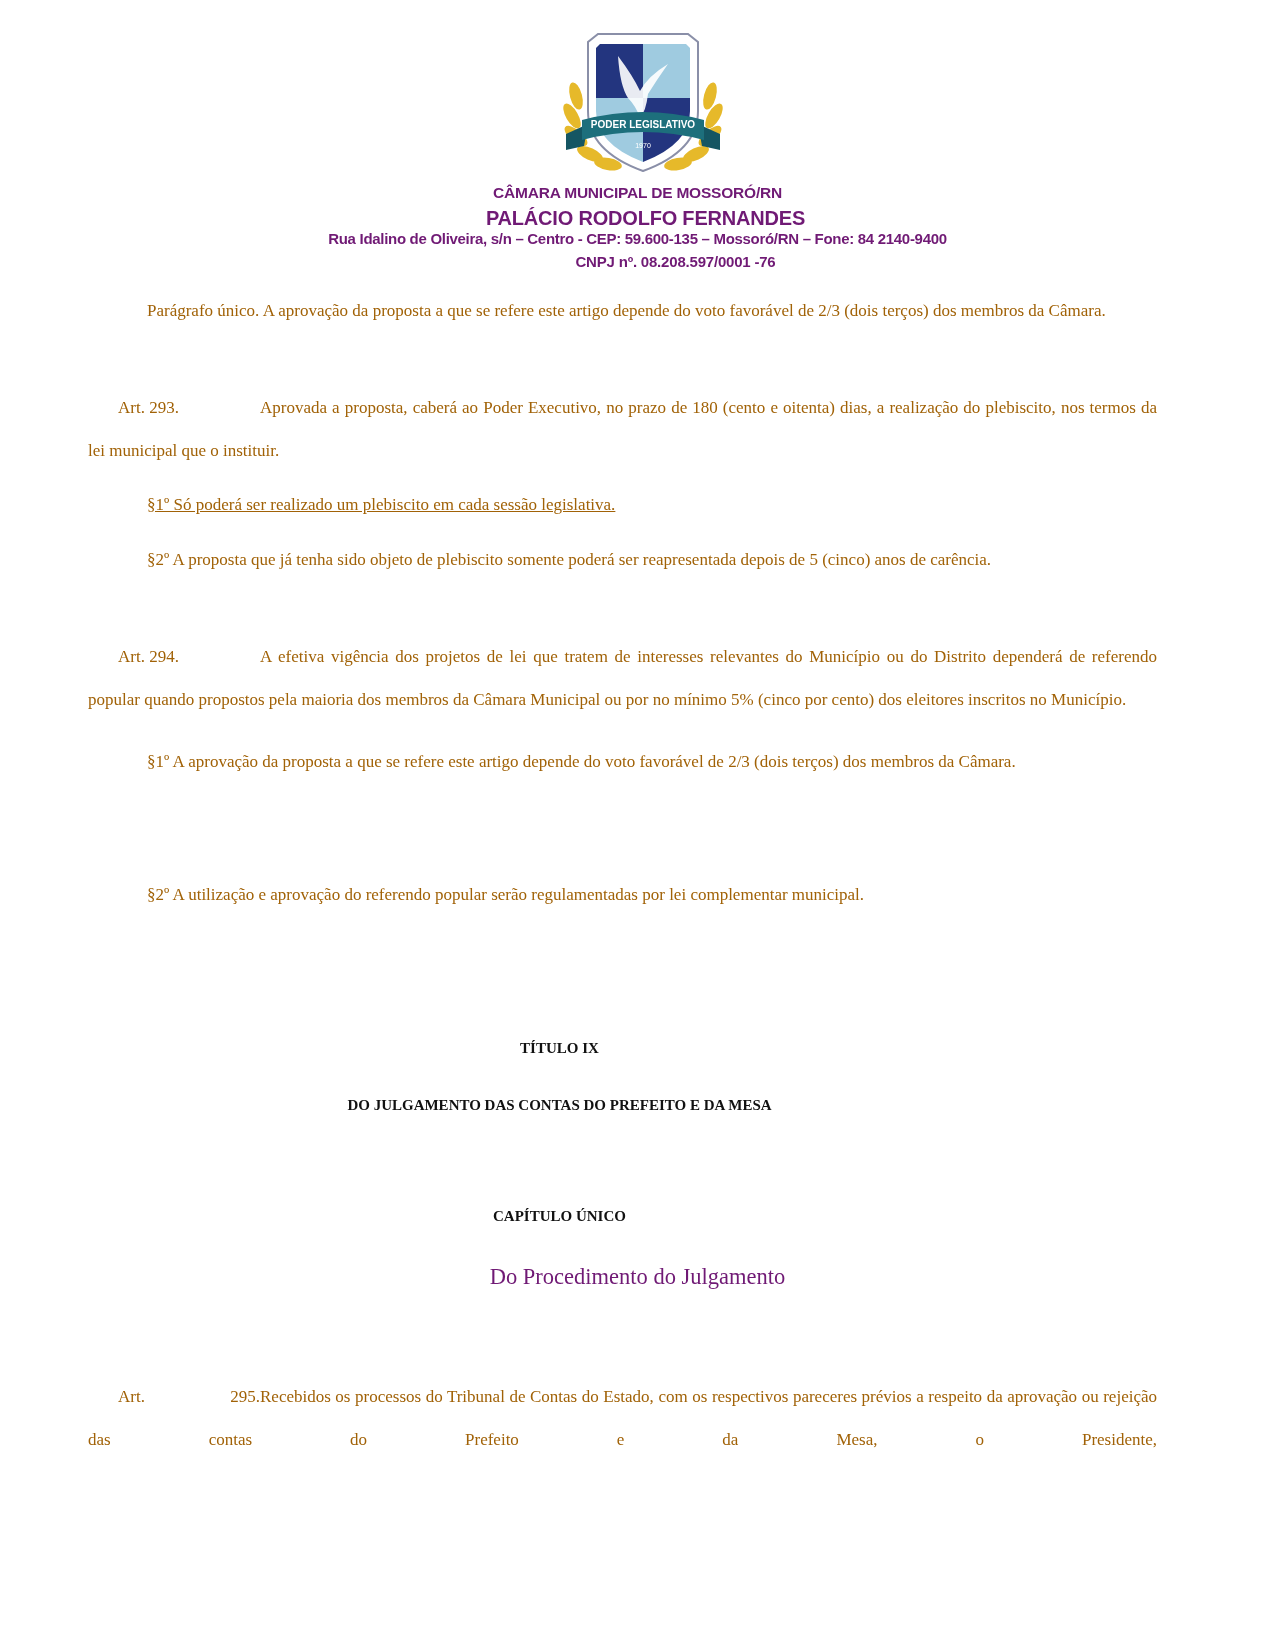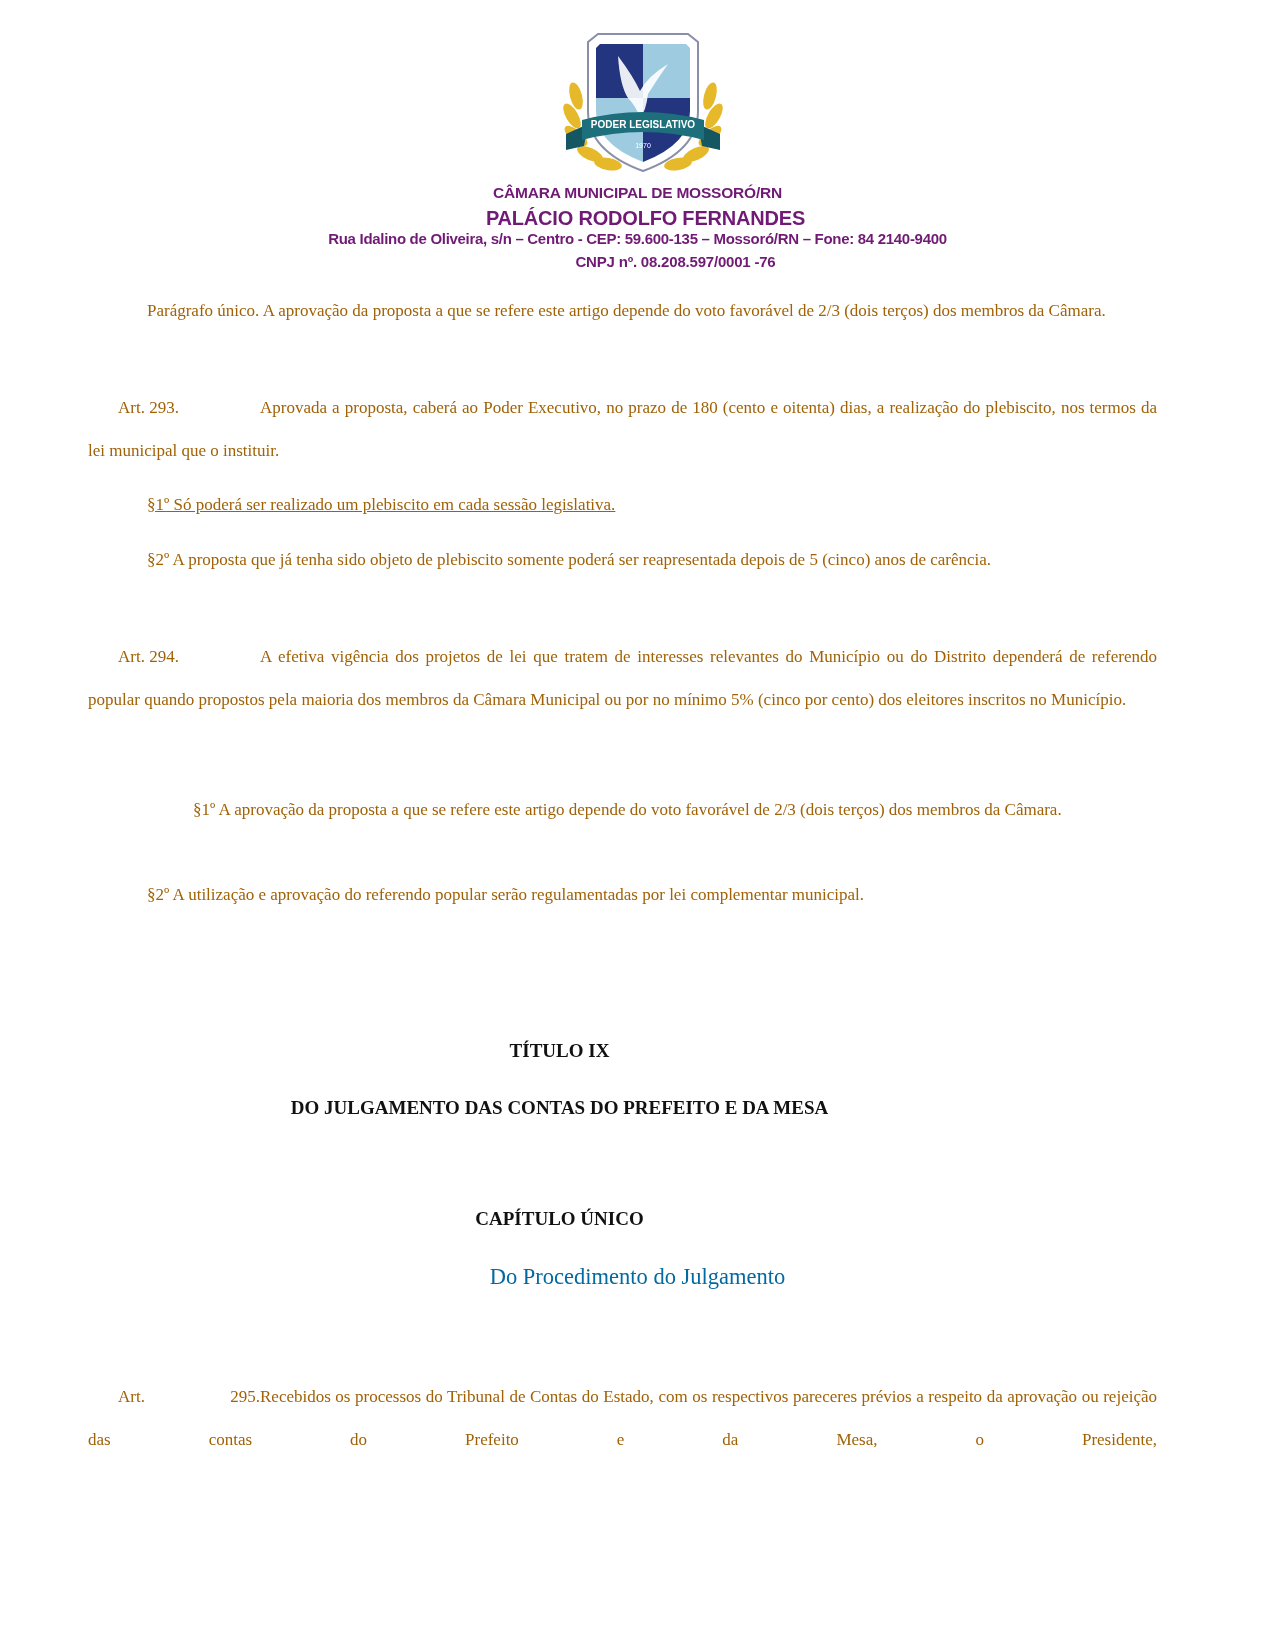--- a/index.html
+++ b/index.html
@@ -15,22 +15,22 @@
     .lh4 { top: 253px; font-size: 15px; letter-spacing: -0.2px; margin-left: 38px; }
 
     
     .body-text { font-family: "Liberation Serif", serif; font-size: 17px; color: #a16207; }
     .p { position: absolute; left: 88px; width: 1069px; line-height: 43px; text-align: justify; margin: 0; }
     .p.hang { left: 118px; width: 1039px; text-indent: 29px; }
     .p .art-num { display: inline-block; width: 142px; text-indent: 0; }
     .p.art { text-indent: 30px; }
     .last-justify { text-align-last: justify; }
 
-    .heading { position: absolute; left: 0; width: 1119px; text-align: center; font-family: "Liberation Serif", serif; font-weight: bold; font-size: 19px; color: #111; }
-    .subheading { position: absolute; left: 0; width: 1275px; text-align: center; font-family: "Liberation Serif", serif; font-size: 22.5px; color: #0369a1; }
+    .heading { position: absolute; left: 0; width: 1119px; text-align: center; font-family: "Liberation Serif", serif; font-weight: bold; font-size: 15px; color: #111; }
+    .subheading { position: absolute; left: 0; width: 1275px; text-align: center; font-family: "Liberation Serif", serif; font-size: 22.5px; color: #701a75; }
   </style>
 </head>
 <body>
 
 <div class="page">
 
   <div class="logo">
     <svg width="190" height="160" viewBox="0 0 190 160" xmlns="http://www.w3.org/2000/svg">
 
       <g fill="#e6b92a">
@@ -80,21 +80,21 @@
   </p>
 
   <p class="p hang body-text" style="top:483px;text-decoration:underline;">§1º Só poderá ser realizado um plebiscito em cada sessão legislativa.</p>
 
   <p class="p hang body-text" style="top:538px;">§2º A proposta que já tenha sido objeto de plebiscito somente poderá ser reapresentada depois de 5 (cinco) anos de carência.</p>
 
   <p class="p body-text art" style="top:635px;">
     <span class="art-num">Art. 294.</span><span>A efetiva vigência dos projetos de lei que tratem de interesses relevantes do Município ou do Distrito dependerá de referendo popular quando propostos pela maioria dos membros da Câmara Municipal ou por no mínimo 5% (cinco por cento) dos eleitores inscritos no Município.</span>
   </p>
 
-  <p class="p hang body-text" style="top:788px;margin-left:46px;">§1º A aprovação da proposta a que se refere este artigo depende do voto favorável de 2/3 (dois terços) dos membros da Câmara.</p>
+  <p class="p hang body-text" style="top:740px;">§1º A aprovação da proposta a que se refere este artigo depende do voto favorável de 2/3 (dois terços) dos membros da Câmara.</p>
 
   <p class="p hang body-text" style="top:873px;">§2º A utilização e aprovação do referendo popular serão regulamentadas por lei complementar municipal.</p>
 
   <div class="heading" style="top:1040px;">TÍTULO IX</div>
   <div class="heading" style="top:1097px;">DO JULGAMENTO DAS CONTAS DO PREFEITO E DA MESA</div>
   <div class="heading" style="top:1208px;">CAPÍTULO ÚNICO</div>
   <div class="subheading" style="top:1264px;">Do Procedimento do Julgamento</div>
 
   <p class="p body-text art last-justify" style="top:1375px;">
     <span class="art-num">Art. 295.</span><span>Recebidos os processos do Tribunal de Contas do Estado, com os respectivos pareceres prévios a respeito da aprovação ou rejeição das contas do Prefeito e da Mesa, o Presidente,</span>

